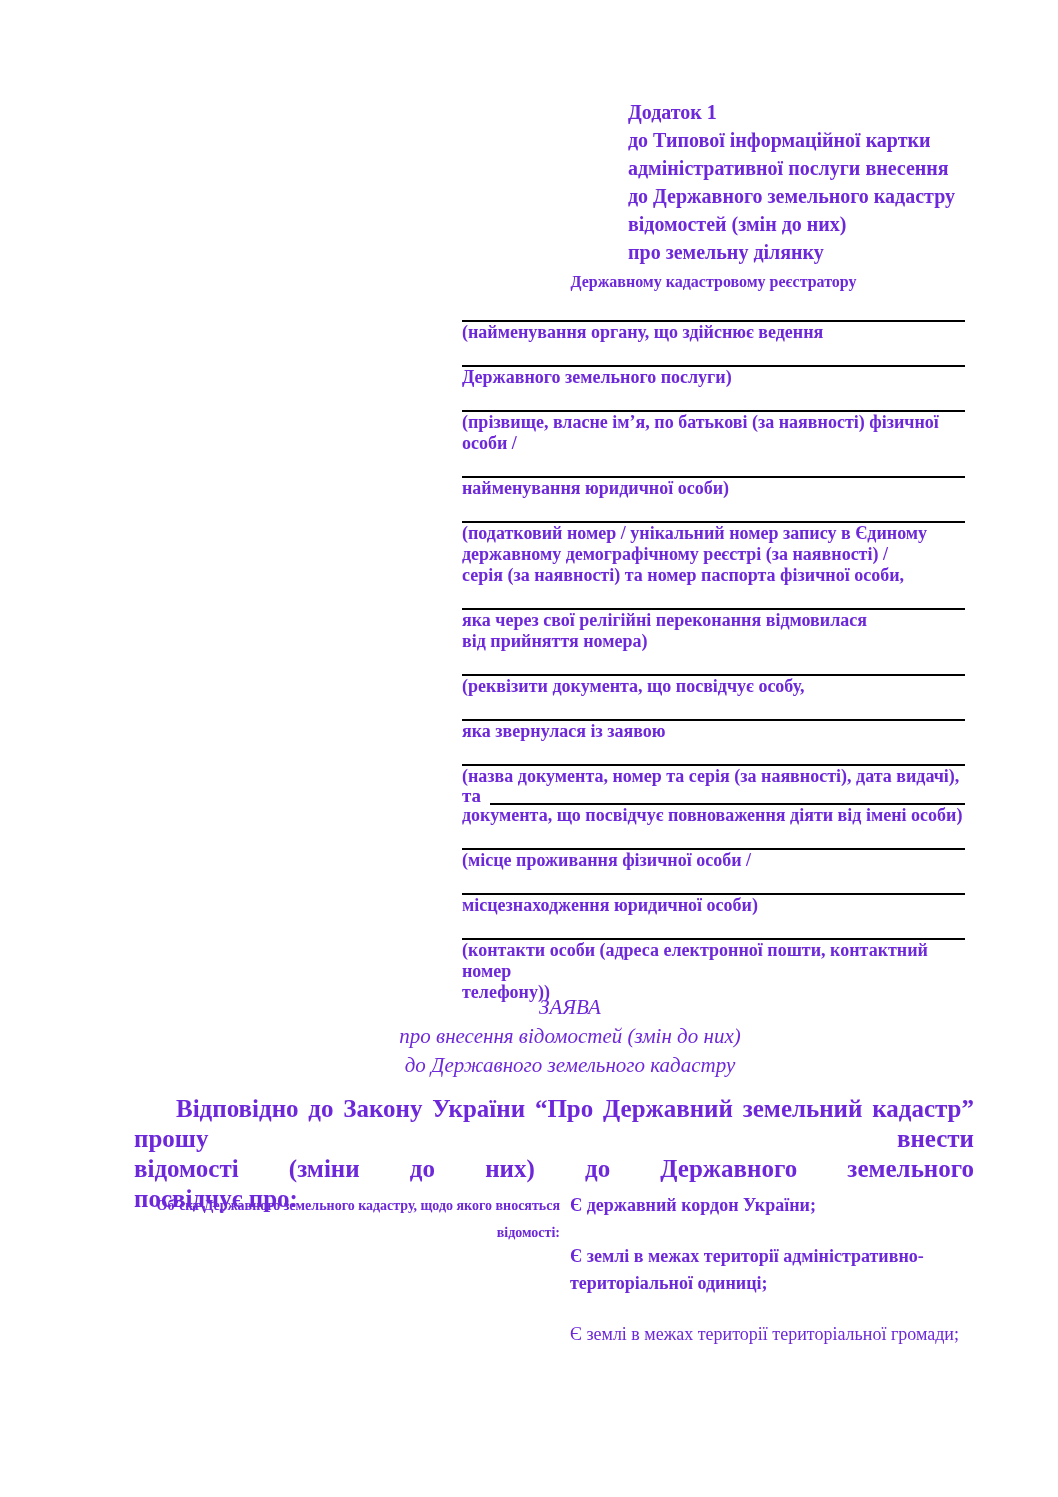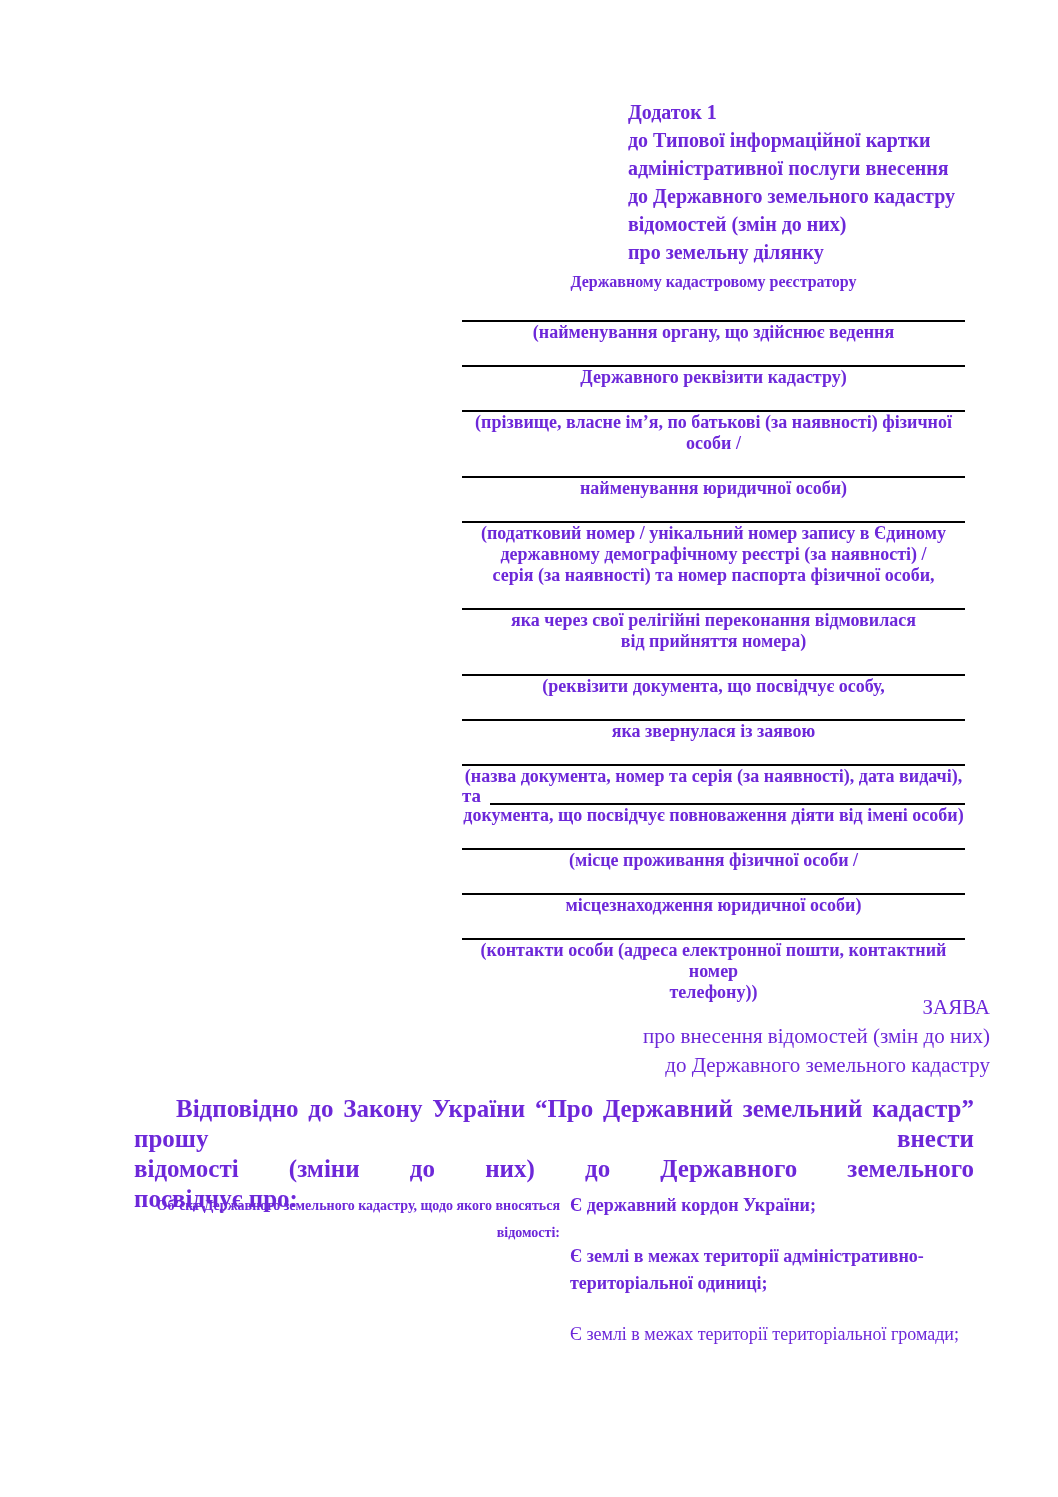--- a/index.html
+++ b/index.html
@@ -22,28 +22,28 @@
   .recipient {
     position: absolute; left: 462px; top: 273px; width: 503px;
     text-align: center; font-weight: bold; font-size: 16px;
   }
   
   .fields {
     position: absolute; left: 462px; top: 298px; width: 503px;
     font-weight: bold; font-size: 18px;
   }
   .blank { height: 22px; border-bottom: 2px solid #000; }
-  .caption { text-align: center; line-height: 21px; }
+  .caption { line-height: 21px; }
   .ta-row { display: flex; align-items: flex-end; height: 18px; }
   .ta-label { font-size: 19px; line-height: 18px; padding-right: 9px; }
   .ta-blank { flex: 1; border-bottom: 2px solid #000; height: 18px; }
   
   .statement-title {
     position: absolute; left: 150px; top: 993px; width: 840px;
-    text-align: right; font-size: 21px; line-height: 29px; font-weight: normal;
+    text-align: center; font-size: 21px; line-height: 29px; font-weight: normal; font-style: italic;
   }
   
   .paragraph {
     position: absolute; left: 134px; top: 1094px; width: 840px;
     font-size: 25px; line-height: 30px; font-weight: bold;
   }
   .par-line { text-align: justify; text-align-last: justify; }
   .par-line.first { text-indent: 42px; }
   .par-line.last { text-align: left; text-align-last: left; }
   
@@ -76,21 +76,21 @@
   </div>
 
   <div class="recipient">Державному кадастровому реєстратору</div>
 
   <div class="fields">
 
     <div class="blank"></div>
     <div class="caption">(найменування органу, що здійснює ведення</div>
 
     <div class="blank"></div>
-    <div class="caption">Державного реквізити кадастру)</div>
+    <div class="caption">Державного земельного послуги)</div>
 
     <div class="blank"></div>
     <div class="caption">(прізвище, власне ім’я, по батькові (за наявності) фізичної особи /</div>
 
     <div class="blank"></div>
     <div class="caption">найменування юридичної особи)</div>
 
     <div class="blank"></div>
     <div class="caption">
       <div>(податковий номер / унікальний номер запису в Єдиному</div>

